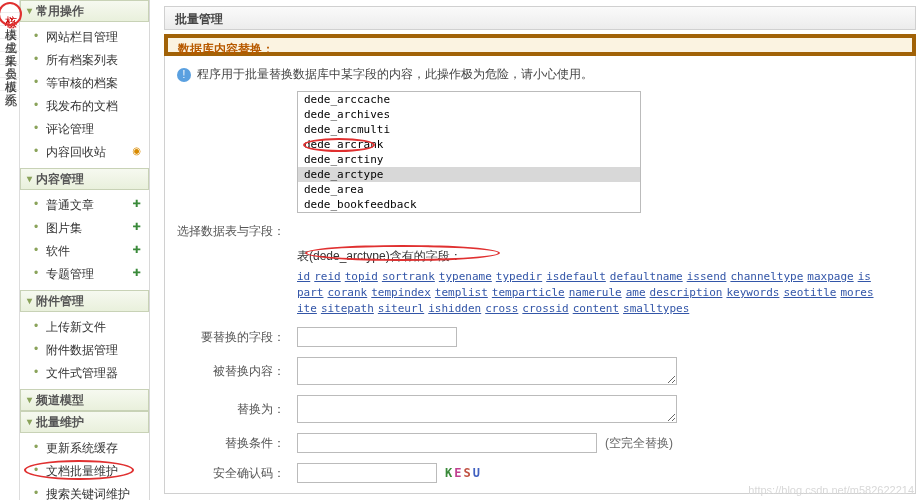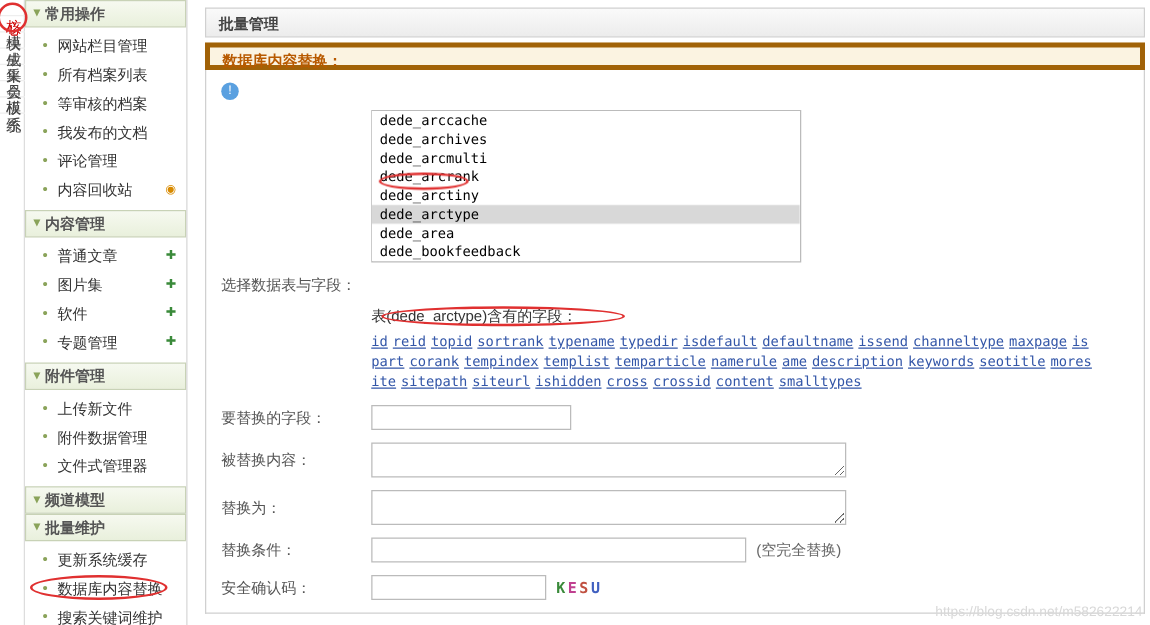--- a/index.html
+++ b/index.html
@@ -23,21 +23,21 @@
 .main { position: absolute; left: 160px; top: 0; width: 760px; height: 500px; overflow: hidden; }
 .panel-title { margin: 6px 4px 0 4px; border: 1px solid #d0d0d0; background: linear-gradient(#fafafa,#ececec); height: 24px; line-height: 24px; padding: 0 10px; font-weight: bold; color: #444; }
 .panel-sub { margin: 4px 4px 0 4px; border: 4px solid #a16207; background: #fbf3e1; height: 22px; line-height: 22px; padding: 0 10px; color: #b85a00; font-weight: bold; }
 .panel-body { margin: 0 4px; border: 1px solid #d0d0d0; border-top: none; padding: 10px 12px; }
 .warn { display: flex; align-items: center; gap: 6px; color: #444; margin-bottom: 8px; }
 .warn .wicon { width: 14px; height: 14px; border-radius: 50%; background: #5aa0e0; color: #fff; font-size: 10px; line-height: 14px; text-align: center; }
 .listbox { margin-left: 120px; width: 344px; height: 122px; border: 1px solid #bbb; background: #fff; overflow-y: scroll; font-family: Consolas, monospace; font-size: 11px; }
 .listbox .opt { padding: 1px 6px; cursor: pointer; white-space: nowrap; }
 .listbox .opt.selected { background: #d8d8d8; }
 .row { display: flex; align-items: center; margin-top: 10px; }
-.row .lbl { width: 120px; text-align: left; padding-right: 12px; color: #555; }
+.row .lbl { width: 120px; text-align: right; padding-right: 12px; color: #555; }
 .fields-block { margin-left: 120px; margin-top: 8px; width: 580px; }
 .fields-block .tbl-title { color: #333; margin-bottom: 4px; }
 .fields-block .flds { font-family: monospace; font-size: 11px; line-height: 16px; word-break: break-all; }
 .fields-block .flds a { color: #3356a8; text-decoration: underline; cursor: pointer; margin-right: 4px; }
 .row input[type=text] { border: 1px solid #bbb; height: 20px; padding: 0 4px; font-size: 12px; }
 .row textarea { border: 1px solid #bbb; font-size: 12px; padding: 4px; }
 .row .hint { margin-left: 8px; color: #666; }
 .row .radio-lbl { margin-right: 10px; display: inline-flex; align-items: center; gap: 2px; }
 .captcha { font-family: monospace; font-weight: bold; letter-spacing: 2px; }
 .captcha .c1 { color: #3a8a3a; } .captcha .c2 { color: #c04090; } .captcha .c3 { color: #c05040; } .captcha .c4 { color: #4060c0; }
@@ -105,32 +105,33 @@
         <span>频道模型</span>
       </div>
     </div>
     <div class="navgroup">
       <div class="navgroup-hd">
         <span class="arr">▾</span>
         <span>批量维护</span>
       </div>
       <ul>
         <li>更新系统缓存</li>
-        <li>数据库内容替换</li>
+        <li>文档批量维护</li>
         <li>搜索关键词维护</li>
       </ul>
     </div>
   </div>
 
 <div class="main">
   <div class="panel-title">批量管理</div>
   <div class="panel-sub">数据库内容替换：</div>
   <div class="panel-body">
     <div class="warn">
       <span class="wicon">!</span>
+      <span>程序用于批量替换数据库中某字段的内容，此操作极为危险，请小心使用。</span>
     </div>
 
     <div class="listbox" id="tablelist">
         <div class="opt">dede_arccache</div>
         <div class="opt">dede_archives</div>
         <div class="opt">dede_arcmulti</div>
         <div class="opt">dede_arcrank</div>
         <div class="opt">dede_arctiny</div>
         <div class="opt selected">dede_arctype</div>
         <div class="opt">dede_area</div>

